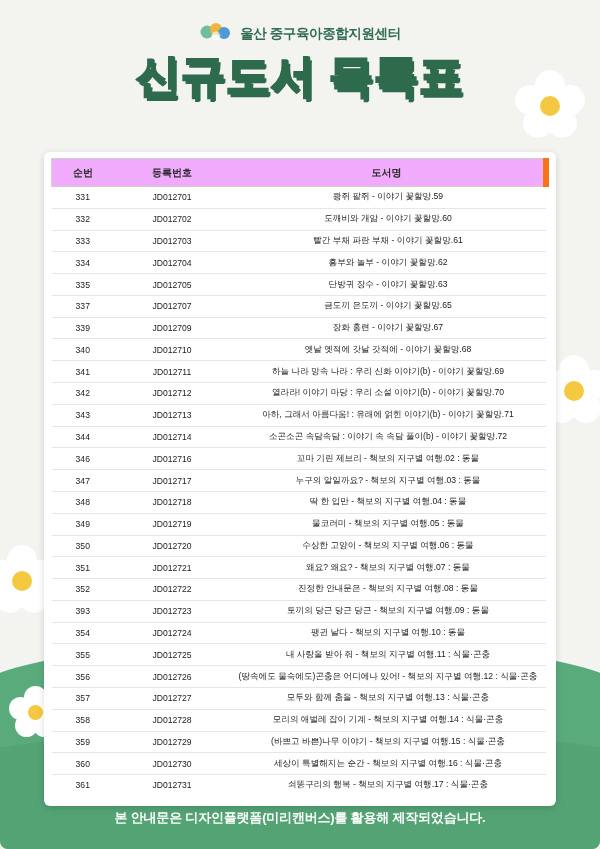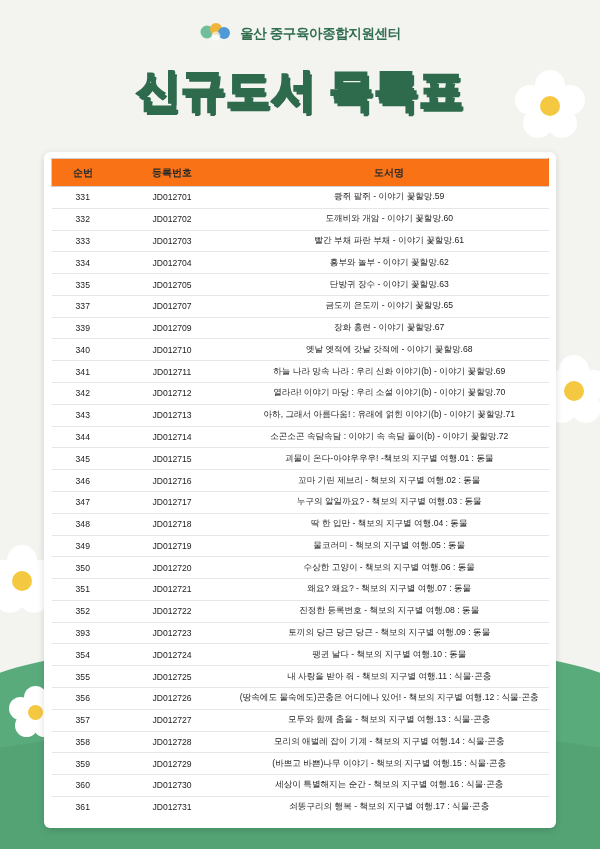--- a/index.html
+++ b/index.html
@@ -14,20 +14,21 @@
     overflow: hidden;
     position: relative;
   }
 
   
   .page {
     position: absolute;
     inset: 0;
     background: #f3f3f0;
     overflow: hidden;
+    border-radius: 8px;
   }
   .green-bottom {
     position: absolute;
     left: -40px;
     right: -40px;
     bottom: 0;
     height: 210px;
     background: #5aab7c;
     border-top-left-radius: 55% 70px;
     border-top-right-radius: 55% 70px;
@@ -105,21 +106,21 @@
     font-size: 13.5px;
     font-weight: bold;
     color: #2f6d4e;
     letter-spacing: -0.4px;
   }
 
   .main-title {
     position: relative;
     z-index: 5;
     text-align: center;
-    margin-top: 16px;
+    margin-top: 2px;
     font-size: 44px;
     font-weight: bold;
     letter-spacing: 1px;
     color: #ffffff;
     -webkit-text-stroke: 2.5px #2e6b4d;
     text-shadow:
        3px 3px 0 #2e6b4d,
        2px 4px 0 #2e6b4d;
     font-family: "Liberation Sans", sans-serif;
   }
@@ -136,56 +137,55 @@
     box-shadow: 0 2px 7px rgba(0,0,0,.14);
     padding: 6px 7px 10px 7px;
     box-sizing: border-box;
   }
   table {
     border-collapse: collapse;
     width: 100%;
     table-layout: fixed;
   }
   thead th {
-    background: #f97316;
+    background: #f0abfc;
     font-size: 10px;
     font-weight: bold;
     color: #2b2b2b;
     padding: 7px 0 6px 0;
     border-bottom: 1px solid #cfcfcf;
     border-top: 1px solid #cfcfcf;
   }
   thead th.c1 { width: 62px; border-left: 1px solid #cfcfcf;}
   thead th.c2 { width: 116px; }
-  thead th.c3 { border-right: 1px solid #f97316;}
+  thead th.c3 { border-right: 6px solid #f97316;}
   tbody td {
     font-size: 8.6px;
     color: #222222;
     text-align: center;
     padding: 4.4px 2px;
     border-bottom: 1px solid #e6e6e6;
     white-space: nowrap;
     overflow: hidden;
     text-overflow: ellipsis;
   }
   tbody tr:last-child td { border-bottom: none; }
 
   
   .footer-note {
     position: absolute;
     z-index: 7;
     left: 0;
     right: 0;
     bottom: 22px;
     text-align: center;
-    font-size: 11px;
+    font-size: 13px;
     font-weight: bold;
     color: #ffffff;
     letter-spacing: -0.2px;
-    font-style: italic;
   }
 </style>
 </head>
 <body>
 
 <div class="page">
 
   <div class="green-bottom"></div>
   <div class="green-bottom-2"></div>
 
@@ -303,25 +303,20 @@
             <td>343</td>
             <td>JD012713</td>
             <td>아하, 그래서 아름다움! : 유래에 얽힌 이야기(b) - 이야기 꽃할망.71</td>
           </tr>
           <tr>
             <td>344</td>
             <td>JD012714</td>
             <td>소곤소곤 속담속담 : 이야기 속 속담 풀이(b) - 이야기 꽃할망.72</td>
           </tr>
           <tr>
-            <td>345</td>
-            <td>JD012715</td>
-            <td>괴물이 온다-아야우우우! -책보의 지구별 여행.01 : 동물</td>
-          </tr>
-          <tr>
             <td>346</td>
             <td>JD012716</td>
             <td>꼬마 기린 제브리 - 책보의 지구별 여행.02 : 동물</td>
           </tr>
           <tr>
             <td>347</td>
             <td>JD012717</td>
             <td>누구의 알일까요? - 책보의 지구별 여행.03 : 동물</td>
           </tr>
           <tr>
@@ -340,21 +335,21 @@
             <td>수상한 고양이 - 책보의 지구별 여행.06 : 동물</td>
           </tr>
           <tr>
             <td>351</td>
             <td>JD012721</td>
             <td>왜요? 왜요? - 책보의 지구별 여행.07 : 동물</td>
           </tr>
           <tr>
             <td>352</td>
             <td>JD012722</td>
-            <td>진정한 등록번호 - 책보의 지구별 여행.08 : 동물</td>
+            <td>진정한 안내문은 - 책보의 지구별 여행.08 : 동물</td>
           </tr>
           <tr>
             <td>393</td>
             <td>JD012723</td>
             <td>토끼의 당근 당근 당근 - 책보의 지구별 여행.09 : 동물</td>
           </tr>
           <tr>
             <td>354</td>
             <td>JD012724</td>
             <td>팽귄 날다 - 책보의 지구별 여행.10 : 동물</td>

